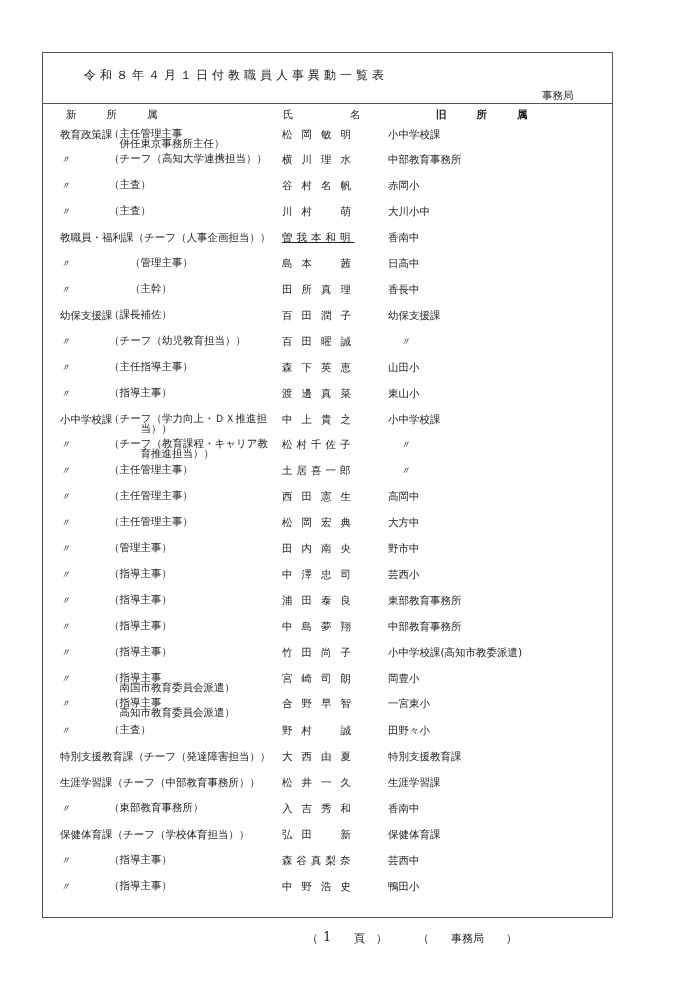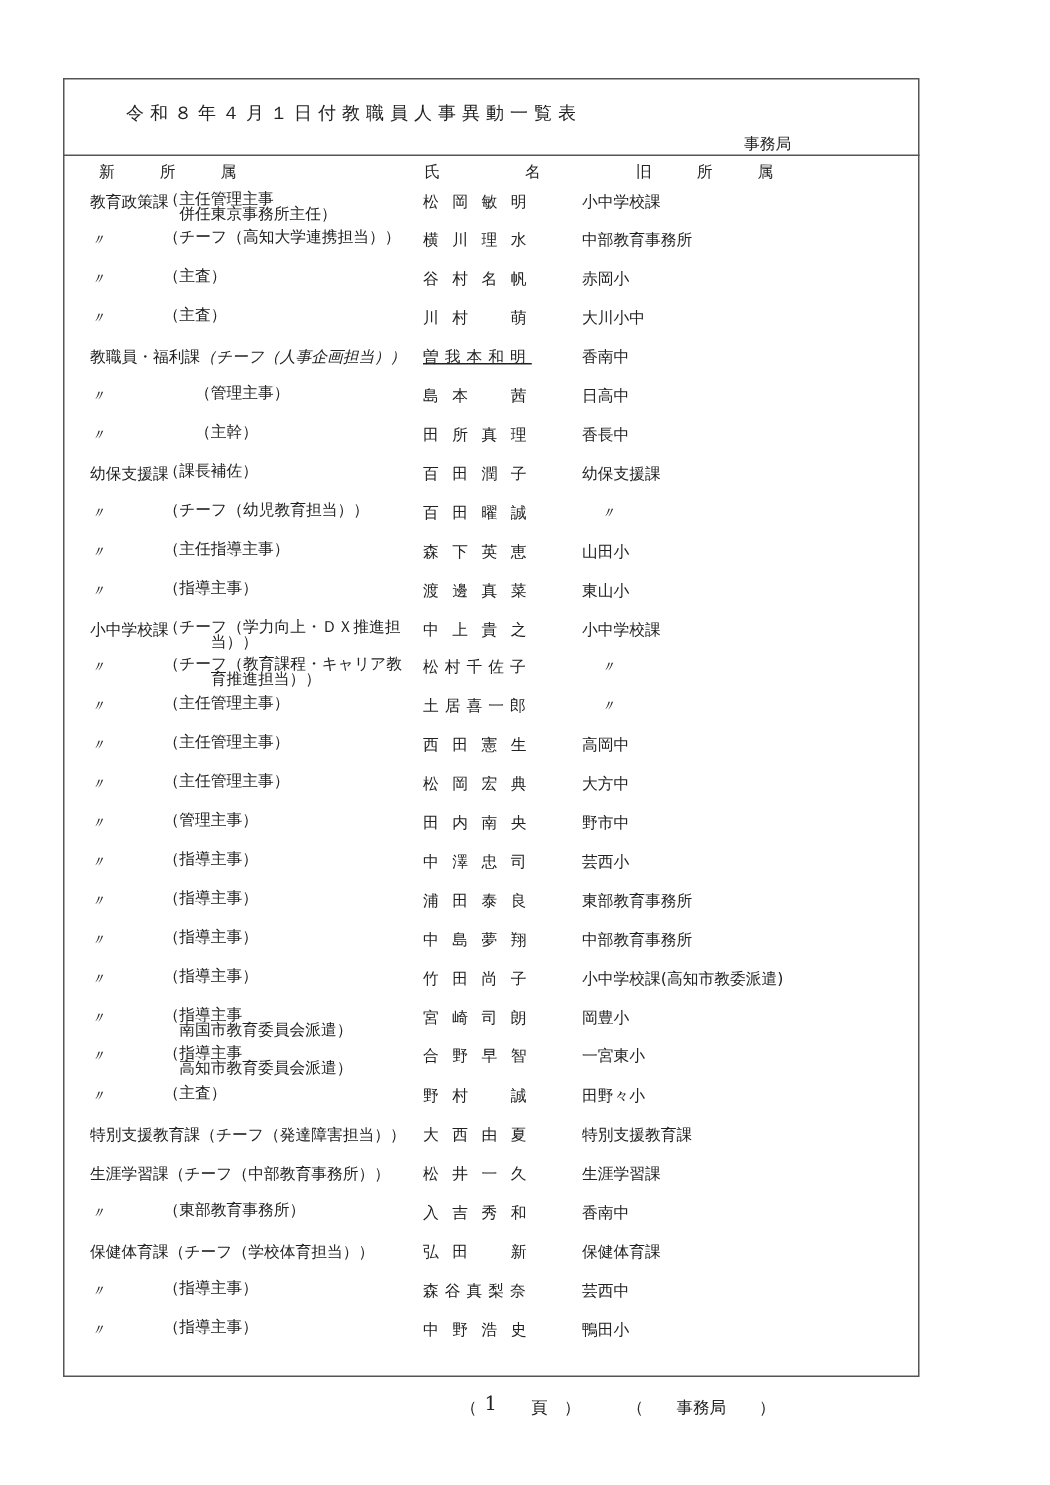--- a/index.html
+++ b/index.html
@@ -3,42 +3,42 @@
 <meta charset="utf-8">
 <style>
   html, body { margin:0; padding:0; background:#ffffff; }
   body { width:700px; height:990px; position:relative; overflow:hidden;
          font-family:"DejaVu Sans", sans-serif; color:#222; }
   .frame { position:absolute; left:42px; top:52px; width:571px; height:866px;
            border:1px solid #555; box-sizing:border-box; }
   .divider { position:absolute; left:42px; top:103px; width:571px; height:0;
              border-top:1px solid #555; }
   .title { position:absolute; left:68px; top:67px; font-size:12px; letter-spacing:4px;margin-left:16px; }
-  .office { position:absolute; left:496px; top:89px; font-size:10.5px; }
+  .office { position:absolute; left:542px; top:89px; font-size:10.5px; }
   .hdr { position:absolute; top:108px; font-size:10.5px; letter-spacing:0; }
   .row { position:absolute; left:0; width:700px; font-size:10.5px; }
   .dept { position:absolute; left:32px; white-space:nowrap;margin-left:28px; }
   .ditto { position:absolute; left:60px; font-style:italic; white-space:nowrap; }
   .role { position:absolute; white-space:pre; line-height:10px; }
   .name { position:absolute; left:282px; white-space:nowrap; letter-spacing:9px; }
   .old  { position:absolute; left:388px; white-space:nowrap; }
   .footer { position:absolute; top:931px; font-size:11px; }
 </style>
 </head>
 <body>
 
 <div class="frame"></div>
 <div class="divider"></div>
 <div class="title">令和８年４月１日付教職員人事異動一覧表</div>
 <div class="office">事務局</div>
 
 <div class="hdr" style="left:66px;letter-spacing:3px;">新　　所　　属</div>
 <div class="hdr" style="left:283px;">氏</div>
 <div class="hdr" style="left:350px;">名</div>
-<div class="hdr" style="left:424px;letter-spacing:3px;">旧　　所　　属</div>
+<div class="hdr" style="left:436px;letter-spacing:3px;font-weight:bold;">旧　　所　　属</div>
 
 <div id="rows">
     <div class="row" style="top: 128px;">
       <span class="dept">教育政策課</span>
       <span class="role" style="left: 109px;">（主任管理主事
 　併任東京事務所主任）</span>
       <span class="name">松岡敏明</span>
       <span class="old">小中学校課</span>
     </div>
     <div class="row" style="top: 153px;">
@@ -53,21 +53,21 @@
       <span class="name">谷村名帆</span>
       <span class="old">赤岡小</span>
     </div>
     <div class="row" style="top: 205px;">
       <span class="ditto">〃</span>
       <span class="role" style="left: 109px;">（主査）</span>
       <span class="name">川村　萌</span>
       <span class="old">大川小中</span>
     </div>
     <div class="row" style="top: 231px;">
-      <span class="dept">教職員・福利課<span class="role" style="position: static; font-style: italic;">（チーフ（人事企画担当））</span></span>
+      <span class="dept">教職員・福利課<span class="role" style="position: static;">（チーフ（人事企画担当））</span></span>
       <span class="name" style="letter-spacing: 4px; text-decoration: underline;">曽我本和明</span>
       <span class="old">香南中</span>
     </div>
     <div class="row" style="top: 257px;">
       <span class="ditto">〃</span>
       <span class="role" style="left: 130px;">（管理主事）</span>
       <span class="name">島本　茜</span>
       <span class="old">日高中</span>
     </div>
     <div class="row" style="top: 283px;">

